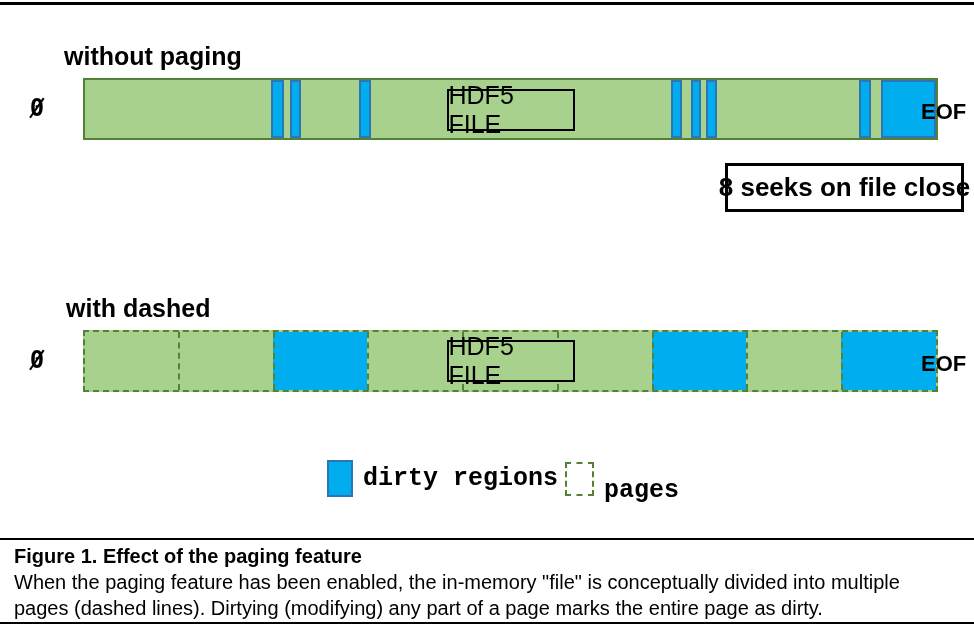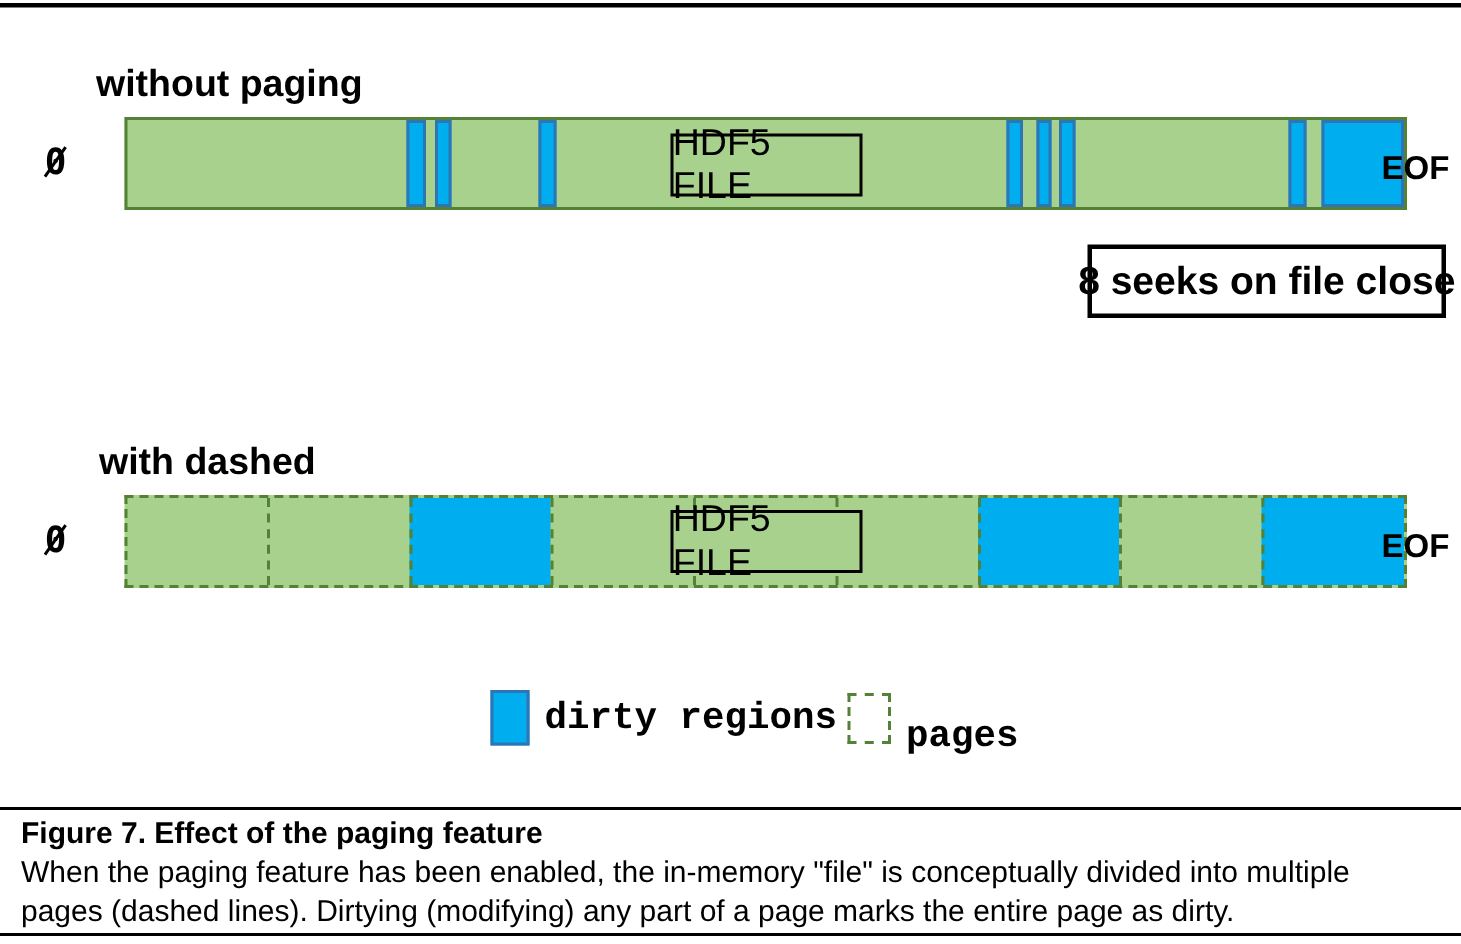--- a/index.html
+++ b/index.html
@@ -125,17 +125,17 @@
     <div class="file-box" id="file-box-2">HDF5 FILE</div>
   </div>
   <div class="eof-label" id="eof-2">EOF</div>
 
   <div class="legend-swatch" id="legend-dirty-swatch"></div>
   <div class="legend-label" id="legend-dirty-label">dirty regions</div>
   <div class="legend-swatch" id="legend-pages-swatch"></div>
   <div class="legend-label" id="legend-pages-label">pages</div>
 
   <div class="hr" id="caption-rule-top"></div>
-  <div class="caption-line" id="caption-title">Figure 7. Effect of the paging feature</div>
+  <div class="caption-line" id="caption-title">Figure 1. Effect of the paging feature</div>
   <div class="caption-line" id="caption-text-1">When the paging feature has been enabled, the in-memory "file" is conceptually divided into multiple</div>
   <div class="caption-line" id="caption-text-2">pages (dashed lines). Dirtying (modifying) any part of a page marks the entire page as dirty.</div>
   <div class="hr" id="caption-rule-bottom"></div>
 </div>
 
 </body></html>

